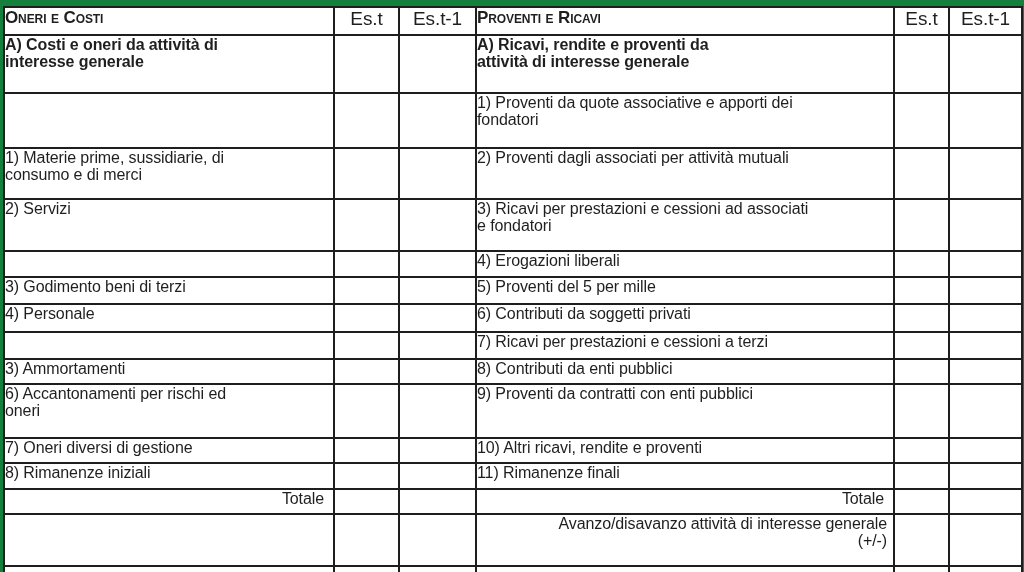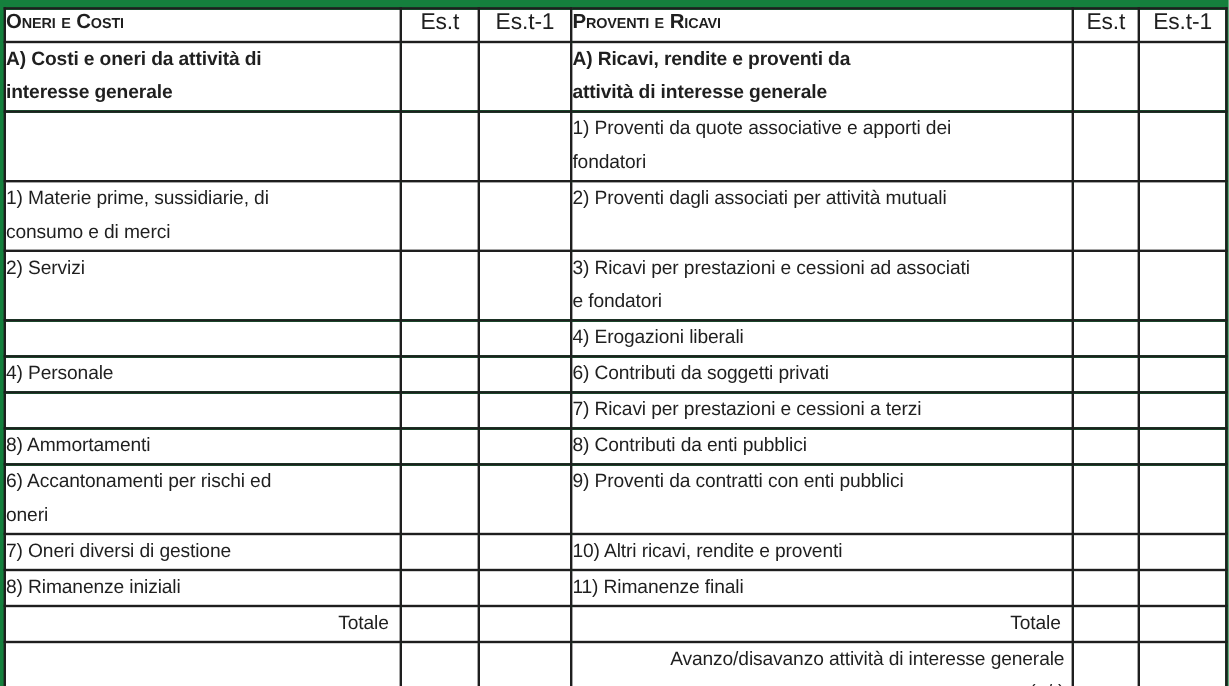--- a/index.html
+++ b/index.html
@@ -51,21 +51,21 @@
   th.colhead {
     font-weight: 400;
     font-size: 19px;
     text-align: center;
     padding-top: 3px;
   }
   
   td.txt {
     text-align: left;
     padding: 2px 6px 0 8px;
-    line-height: 28px;
+    line-height: 17px;
     white-space: pre-line;
   }
   td.val { }
   tr.section td.txt { font-weight: 700; }
   tr.total td.txt { text-align: right; padding-right: 9px; margin-left: 16px; }
   tr.result td.txt.r { text-align: right; padding-right: 6px; }
   tr.partial td { border-bottom: none; }
 </style>
 </head>
 <body>
@@ -129,38 +129,46 @@
           <td class="val"></td>
         </tr>
         <tr style="height: 26px;">
           <td class="txt l"></td>
           <td class="val"></td>
           <td class="val"></td>
           <td class="txt r">4) Erogazioni liberali</td>
           <td class="val"></td>
           <td class="val"></td>
         </tr>
+        <tr style="height: 27px;">
+          <td class="txt l">3) Godimento beni di terzi</td>
+          <td class="val"></td>
+          <td class="val"></td>
+          <td class="txt r">5) Proventi del 5 per mille</td>
+          <td class="val"></td>
+          <td class="val"></td>
+        </tr>
         <tr style="height: 28px;">
           <td class="txt l">4) Personale</td>
           <td class="val"></td>
           <td class="val"></td>
           <td class="txt r">6) Contributi da soggetti privati</td>
           <td class="val"></td>
           <td class="val"></td>
         </tr>
         <tr style="height: 27px;">
           <td class="txt l"></td>
           <td class="val"></td>
           <td class="val"></td>
           <td class="txt r">7) Ricavi per prestazioni e cessioni a terzi</td>
           <td class="val"></td>
           <td class="val"></td>
         </tr>
         <tr style="height: 25px;">
-          <td class="txt l">8) Ammortamenti</td>
+          <td class="txt l">3) Ammortamenti</td>
           <td class="val"></td>
           <td class="val"></td>
           <td class="txt r">8) Contributi da enti pubblici</td>
           <td class="val"></td>
           <td class="val"></td>
         </tr>
         <tr style="height: 54px; border-radius: 17px;">
           <td class="txt l">6) Accantonamenti per rischi ed
 oneri</td>
           <td class="val"></td>

